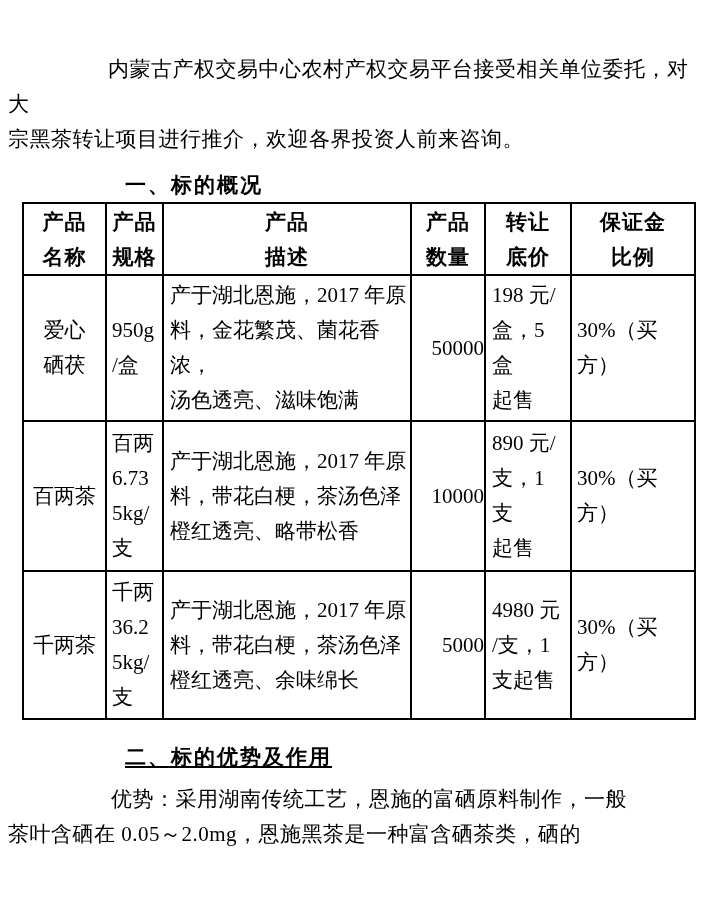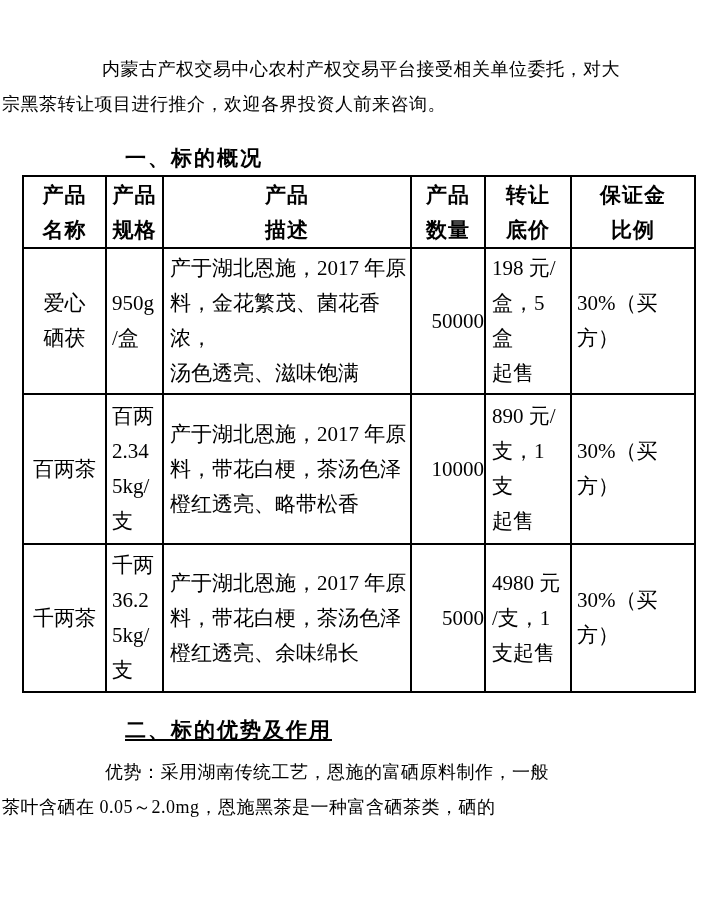--- a/index.html
+++ b/index.html
@@ -24,40 +24,40 @@
     margin: 0;
     padding-top: 38px;
     text-align: center;
     font-family: "Liberation Sans", "DejaVu Sans", sans-serif;
     font-weight: bold;
     font-size: 30px;
     letter-spacing: 2px;
     line-height: 36px;
   }
   .para {
-    margin: 0 18px 0 2px;
-    font-size: 18px;
+    margin: 0 18px 0 8px;
+    font-size: 21px;
     line-height: 35px;
     white-space: pre-line;
     letter-spacing: 0.5px;
   }
   .intro-para {
     margin-top: 52px;
     text-indent: 100px;
   }
   .section-heading {
     margin: 0;
     margin-left: 125px;
     font-family: "Liberation Sans", "DejaVu Sans", sans-serif;
     font-weight: bold;
     font-size: 21px;
     line-height: 25px;
     letter-spacing: 2px;
   }
-  .heading-1 { margin-top: 23px; margin-bottom: 5px; }
+  .heading-1 { margin-top: 15px; margin-bottom: 5px; }
   .heading-2 { margin-top: 24px; text-decoration: underline; }
   .body-para {
     margin-top: 13px;
     text-indent: 103px;
   }
   table.products {
     margin-left: 22px;
     border-collapse: collapse;
     table-layout: fixed;
     width: 672px;
@@ -169,21 +169,21 @@
             <div class="cell">30%（买方）</div>
           </td>
       </tr>
 
       <tr class="data-row-1">
         <td class="col-name">
             <div class="cell">百两茶</div>
           </td>
         <td class="col-spec">
             <div class="cell">百两
-2.34
+6.73
 5kg/
 支</div>
           </td>
         <td class="col-desc">
             <div class="cell">产于湖北恩施，2017 年原
 料，带花白梗，茶汤色泽
 橙红透亮、略带松香</div>
           </td>
         <td class="col-qty">
             <div class="cell">10000</div>

